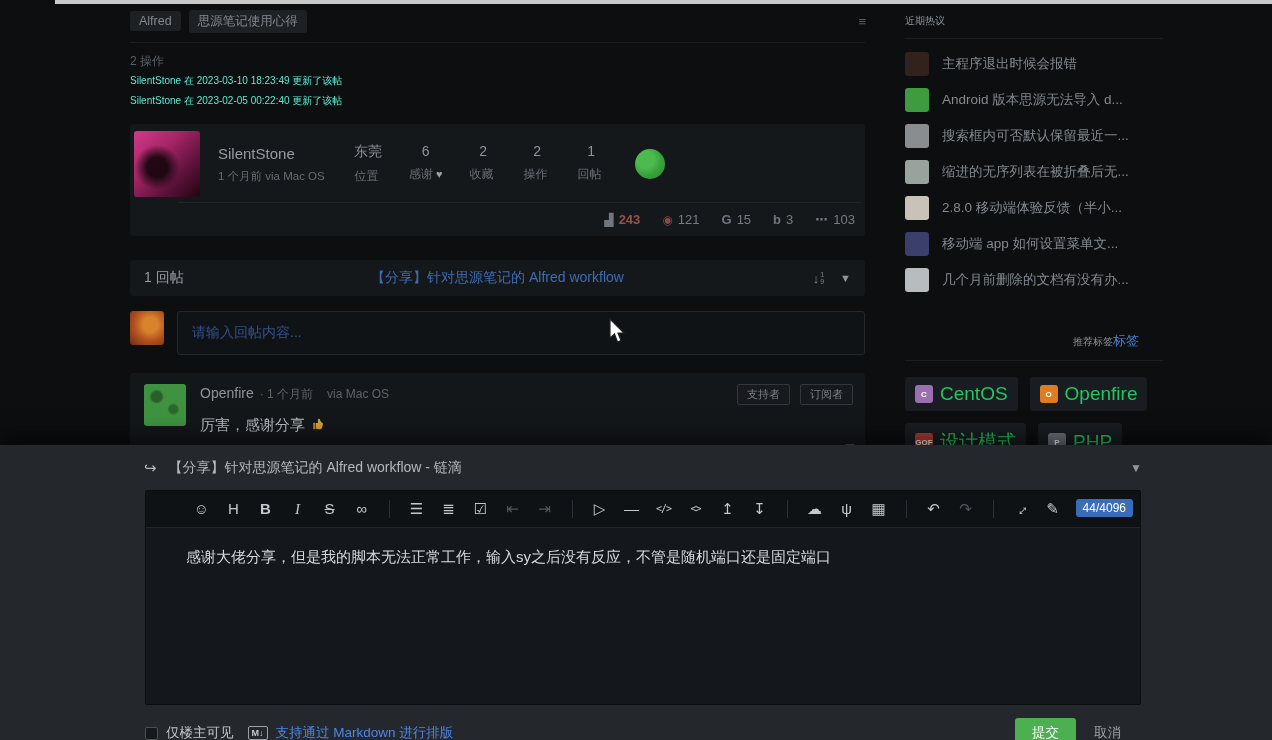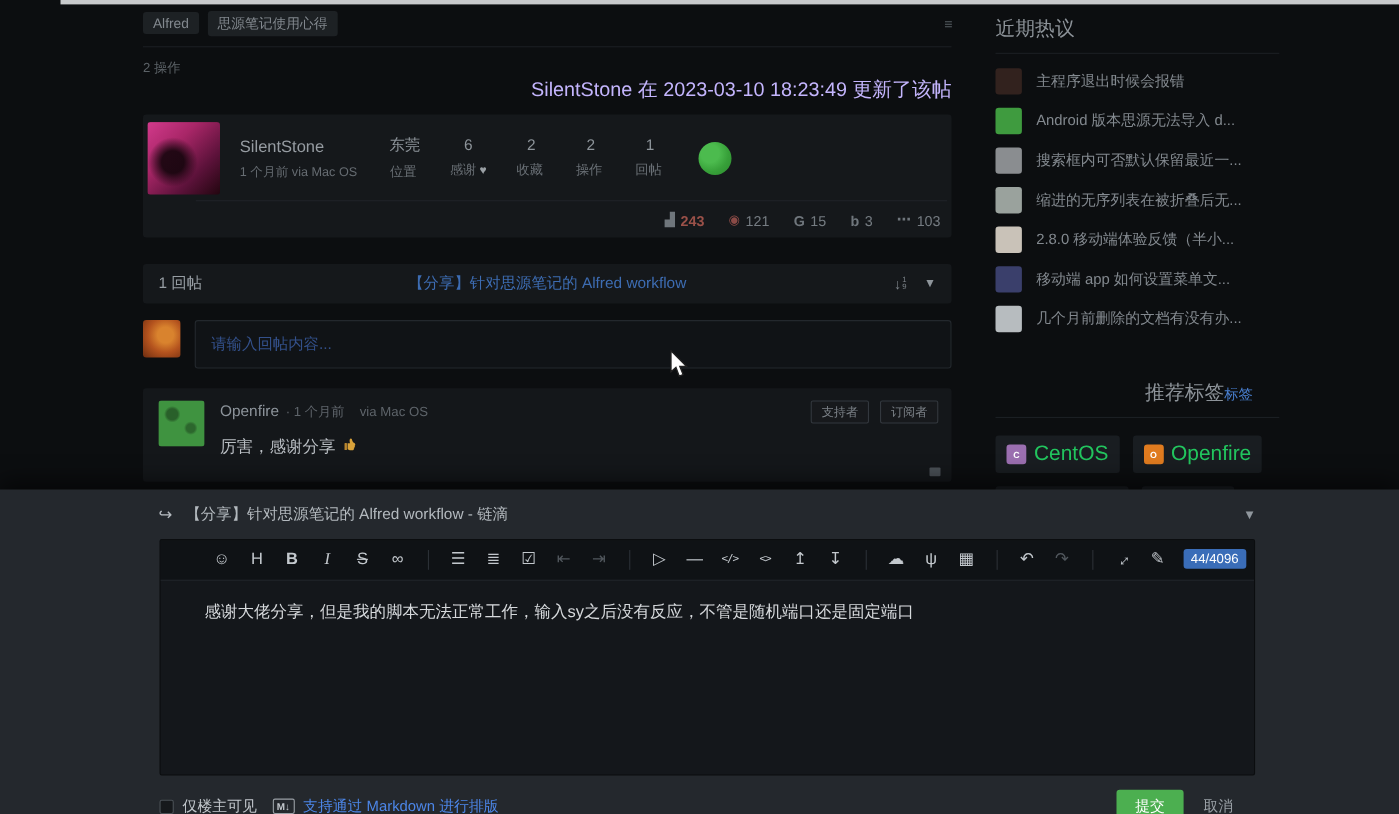--- a/index.html
+++ b/index.html
@@ -13,21 +13,21 @@
   .top-strip{position:absolute;left:55px;top:0;width:1217px;height:4px;background:#c8cacc;z-index:6;}
 
   
   .content-col{position:absolute;left:130px;top:4px;width:735px;}
   .tags-row{margin-top:6px;display:flex;align-items:center;gap:8px;height:22px;}
   .chip{background:#1d2124;color:#82888e;font-size:12.5px;padding:3px 9px;border-radius:3px;white-space:nowrap;}
   .outline-btn{margin-left:auto;color:#565c62;font-size:13px;line-height:13px;letter-spacing:-1px;}
   .hr1{margin-top:10px;border-top:1px solid #1b1f22;}
   .ops{margin-top:9px;}
   .ops-label{font-size:12px;color:#5b6166;line-height:19px;}
-  .ops-line{font-size:18px;color:#c4b5fd;line-height:20px;text-align:right;}
+  .ops-line{font-size:10px;color:#5eead4;line-height:20px;}
 
   .post-card{margin-top:13px;background:#15181b;border-radius:3px;height:112px;position:relative;padding:4px;}
   .pc-top{display:flex;align-items:center;gap:18px;height:72px;}
   .post-avatar{width:66px;height:66px;border-radius:3px;flex:0 0 66px;
     background:
       radial-gradient(circle at 35% 55%, rgba(20,5,12,.9) 0 18%, transparent 40%),
       linear-gradient(135deg,#d23a8c 0%,#a82667 35%,#5c123a 70%,#22060f 100%);}
   .author-block{width:118px;}
   .author-name{font-size:15px;color:#969ca2;}
   .author-meta{font-size:11.5px;color:#666c72;margin-top:7px;white-space:nowrap;}
@@ -75,21 +75,21 @@
   .c-meta{font-size:12px;color:#5e646a;}
   .c-via{font-size:12px;color:#5e646a;margin-left:8px;}
   .c-badges{margin-left:auto;display:flex;gap:10px;}
   .c-badge{border:1px solid #33383e;background:#17191c;color:#7b8187;font-size:11px;padding:2px 9px;border-radius:2px;}
   .c-text{margin-top:11px;font-size:15px;color:#b9bec3;display:flex;align-items:center;gap:6px;}
   .thumb{display:inline-block;}
   .flag-box{position:absolute;right:10px;bottom:5px;width:10px;height:8px;background:#4a5056;border-radius:1px;}
 
   
   .sidebar{position:absolute;left:905px;top:4px;width:258px;}
-  .sb-title{padding-top:10px;font-size:18px;color:#8d9399;}
+  .sb-title{padding-top:10px;font-size:10px;color:#8d9399;}
   .sb-hr{margin-top:10px;border-top:1px solid #1b1f23;}
   .hot-list{margin-top:7px;}
   .hot-item{display:flex;align-items:center;gap:13px;height:36px;cursor:pointer;}
   .hot-avatar{width:24px;height:24px;border-radius:3px;flex:0 0 24px;background:#444;}
   .hot-label{font-size:13.5px;color:#83898f;white-space:nowrap;overflow:hidden;}
   .tags-head{margin-top:27px;display:flex;align-items:baseline;justify-content:flex-end;padding-right:24px;}
   .tags-link{font-size:13px;color:#4a80d2;}
   .tag-cloud{margin-top:16px;display:flex;flex-wrap:wrap;gap:12px;width:250px;}
   .tag-chip{background:#191d21;border-radius:3px;padding:6px 10px;display:flex;align-items:center;gap:7px;}
   .tag-icon{width:18px;height:18px;border-radius:3px;color:#fff;font-size:8px;font-weight:bold;
@@ -143,20 +143,21 @@
     <span class="chip">Alfred</span>
     <span class="chip">思源笔记使用心得</span>
     <span class="outline-btn">≡</span>
   </div>
 
   <div class="hr1"></div>
 
   <div class="ops">
     <div class="ops-label">2 操作</div>
     <div class="ops-line">SilentStone 在 2023-03-10 18:23:49 更新了该帖</div>
+    <div class="ops-line">SilentStone 在 2023-02-05 00:22:40 更新了该帖</div>
   </div>
 
   <div class="post-card">
     <div class="pc-top">
       <div class="post-avatar"></div>
       <div class="author-block">
         <div class="author-name">SilentStone</div>
         <div class="author-meta">1 个月前 via Mac OS</div>
       </div>
       <div class="cols">

